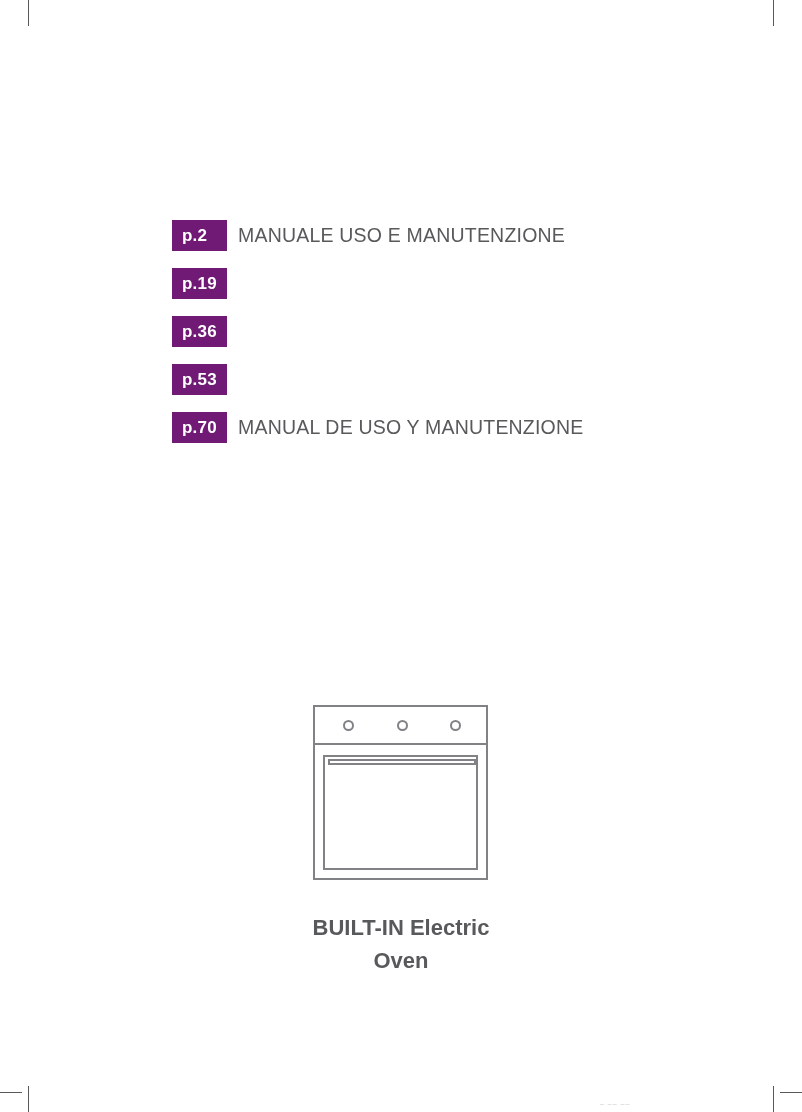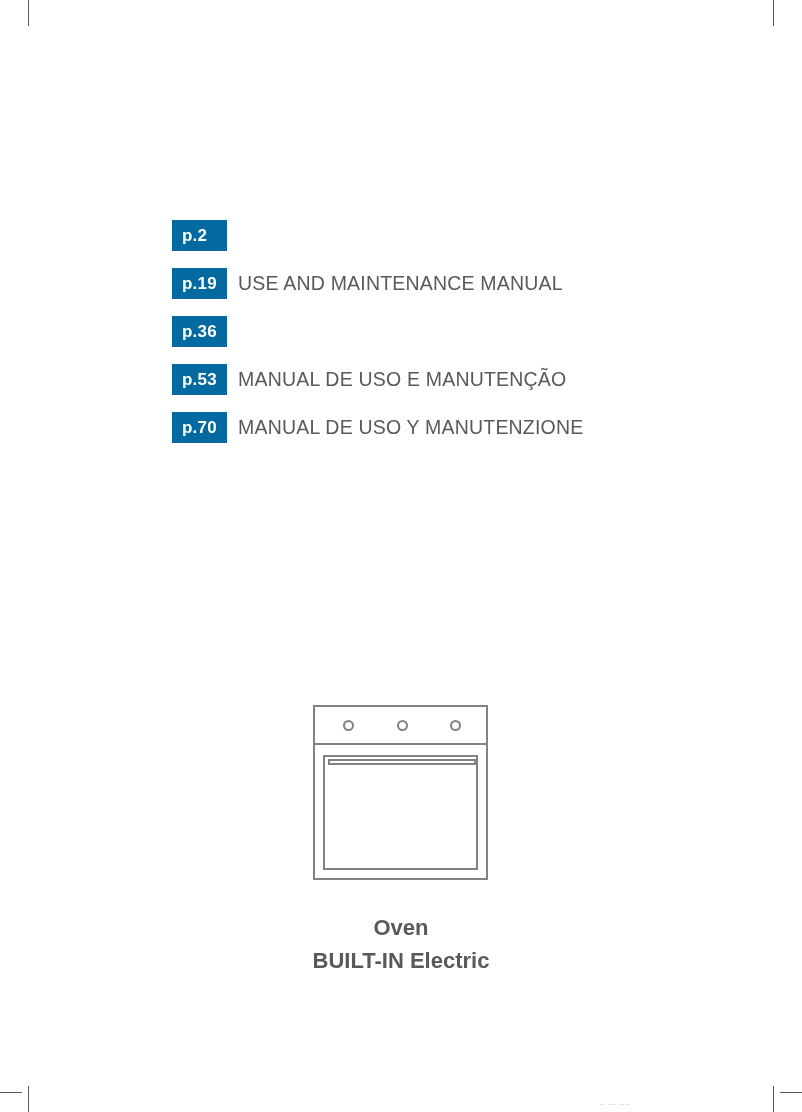--- a/index.html
+++ b/index.html
@@ -37,21 +37,21 @@
   }
   .index-row {
     display: flex;
     align-items: center;
     height: 31px;
     margin-bottom: 17px;
   }
   .page-badge {
     width: 55px;
     height: 31px;
-    background: #0369a1;
+    background: #701a75;
     color: #ffffff;
     font-size: 17px;
     font-weight: bold;
     display: flex;
     align-items: center;
     padding-left: 10px;
     box-sizing: border-box;
     letter-spacing: 0.2px;
   }
   .index-title {
@@ -145,51 +145,50 @@
 <div class="crop-mark crop-tr-v"></div>
 <div class="crop-mark crop-bl-v"></div>
 <div class="crop-mark crop-bl-h"></div>
 <div class="crop-mark crop-br-v"></div>
 <div class="crop-mark crop-br-h"></div>
 
 <div class="index-list">
 
   <div class="index-row">
     <div class="page-badge">p.2</div>
+    <div class="index-title">MANUALE USO E MANUTENZIONE</div>
   </div>
 
   <div class="index-row">
     <div class="page-badge">p.19</div>
-    <div class="index-title">USE AND MAINTENANCE MANUAL</div>
   </div>
 
   <div class="index-row">
     <div class="page-badge">p.36</div>
   </div>
 
   <div class="index-row">
     <div class="page-badge">p.53</div>
-    <div class="index-title">MANUAL DE USO E MANUTENÇÃO</div>
   </div>
 
   <div class="index-row">
     <div class="page-badge">p.70</div>
     <div class="index-title">MANUAL DE USO Y MANUTENZIONE</div>
   </div>
 
 </div>
 
 <div class="oven">
   <div class="oven-panel">
     <div class="knob knob-1"></div>
     <div class="knob knob-2"></div>
     <div class="knob knob-3"></div>
   </div>
   <div class="oven-handle"></div>
   <div class="oven-door"></div>
 </div>
 
 <div class="caption">
+  <span class="caption-line">BUILT-IN Electric</span>
   <span class="caption-line">Oven</span>
-  <span class="caption-line">BUILT-IN Electric</span>
 </div>
 
 <div class="bottom-code">– –– ––</div>
 
 </body></html>

